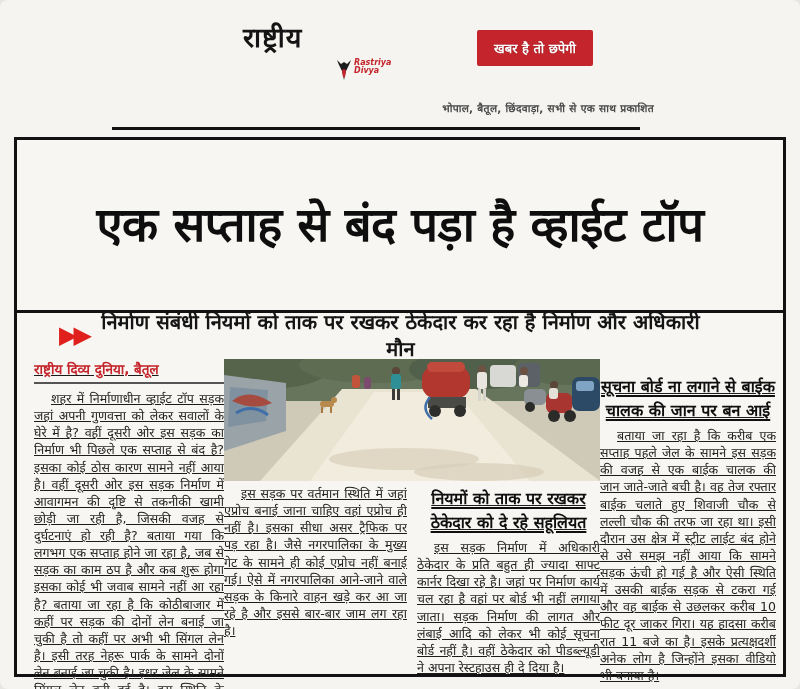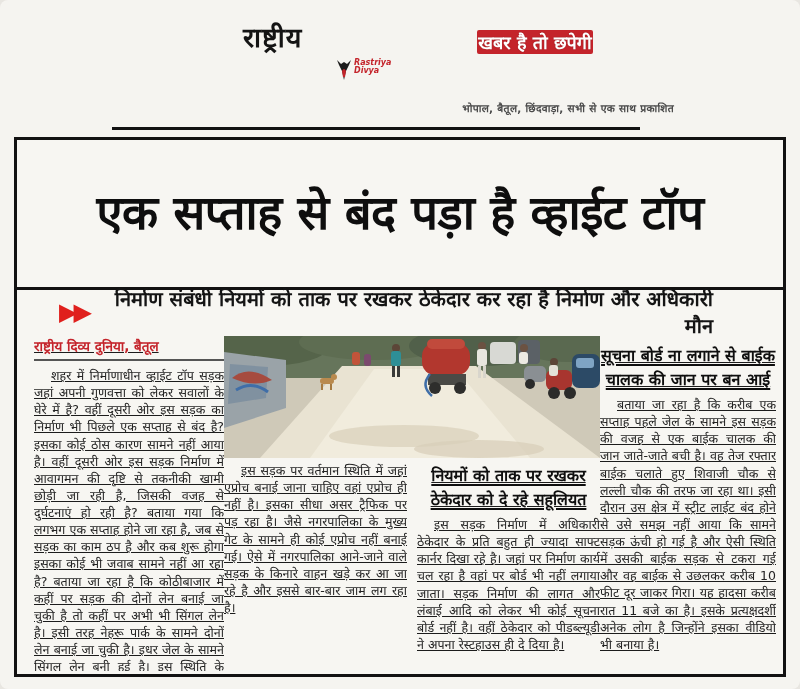--- a/index.html
+++ b/index.html
@@ -18,47 +18,47 @@
   .mast-title {
     position: absolute; left: 50%; top: 30px; transform: translateX(-51%);
     font-size: 68px; font-weight: 900; color: #121212; letter-spacing: -1px;
     white-space: nowrap; line-height: 1.2;
   }
   .logo { position: absolute; left: 336px; top: 26px; display: flex; align-items: flex-start; margin-top: 33px; }
   .logo svg { display: block; }
   .logo-text { margin-left: 2px; color: #c4242b; line-height: 1.0; }
   .logo-text span { display: block; font-size: 8px; font-weight: 700; font-style: italic; }
   .slogan {
-    position: absolute; left: 477px; top: 30px; width: 116px; height: 24px;
-    background: #c4242b; color: #fff; font-size: 18px; font-weight: 800;
+    position: absolute; left: 477px; top: 30px; width: 116px; height: 36px;
+    background: #c4242b; color: #fff; font-size: 13px; font-weight: 800;
     display: flex; align-items: center; justify-content: center; border-radius: 2px;
     text-shadow: 0 0 1px #7a1015;
   }
   .tagline {
-    position: absolute; right: 126px; top: 101px; font-size: 10.5px; font-weight: 700;
+    position: absolute; right: 146px; top: 101px; font-size: 10.5px; font-weight: 700;
     color: #4a4a4a; letter-spacing: 0.3px;
   }
   .masthead-rule { position: absolute; left: 112px; top: 127px; width: 528px; height: 3px; background: #121212; }
 
   
   .frame {
     position: absolute; left: 14px; top: 137px; width: 772px; height: 540px;
     border: 3px solid #121212; background: #f7f6f2;
   }
   .headline-box {
-    height: 150px; border-bottom: 3px solid #121212;
+    height: 173px; border-bottom: 3px solid #121212;
     display: flex; flex-direction: column; align-items: center; justify-content: center;
   }
   .hl {
     font-size: 47px; font-weight: 900; color: #0e0e0e; line-height: 1.42;
     white-space: nowrap; letter-spacing: -0.5px;
   }
   .subhead-row { height: 44px; display: flex; align-items: center; padding: 0 10px; }
   .arrows { color: #e0201d; font-size: 24px; letter-spacing: -4px; margin-left: 32px; line-height: 1; }
-  .subhead { flex: 1; text-align: right; font-size: 20px; font-weight: 800; color: #141414; padding-right: 60px; }
+  .subhead { flex: 1; text-align: center; font-size: 20px; font-weight: 800; color: #141414; padding-right: 60px; }
 
   
   .cols { display: flex; padding: 2px 7px 0 17px; height: 337px; text-decoration: underline; }
   .col { overflow: hidden; }
   .col-left { width: 190px; }
   .col-mid { width: 376px; }
   .col-right { flex: 1; }
 
   .byline {
     color: #c4242b; font-weight: 800; font-size: 13.5px; padding: 1px 0 4px 0;
@@ -71,21 +71,21 @@
 
   .photo { width: 376px; height: 122px; overflow: hidden; background: #cfc9b8; }
   .mid-cols { display: flex; gap: 10px; margin-top: 4px; }
   .mid-col { flex: 1; overflow: hidden; }
 
   h3.sec-head {
     margin: 2px 0 4px 0; font-size: 16px; font-weight: 800; text-align: center;
     line-height: 1.5; color: #0f0f0f;
     text-decoration: underline; text-decoration-thickness: 1.5px; text-underline-offset: 3px;
   }
-  .col-right h3.sec-head { margin-top: 8px; }
+  .col-right h3.sec-head { margin-top: 16px; }
 </style>
 </head>
 <body>
 
 <div class="page">
 
   <header class="masthead">
     <div class="kicker">राष्ट्रीय</div>
     <div class="logo">
       <svg width="16" height="22" viewBox="0 0 16 22">

